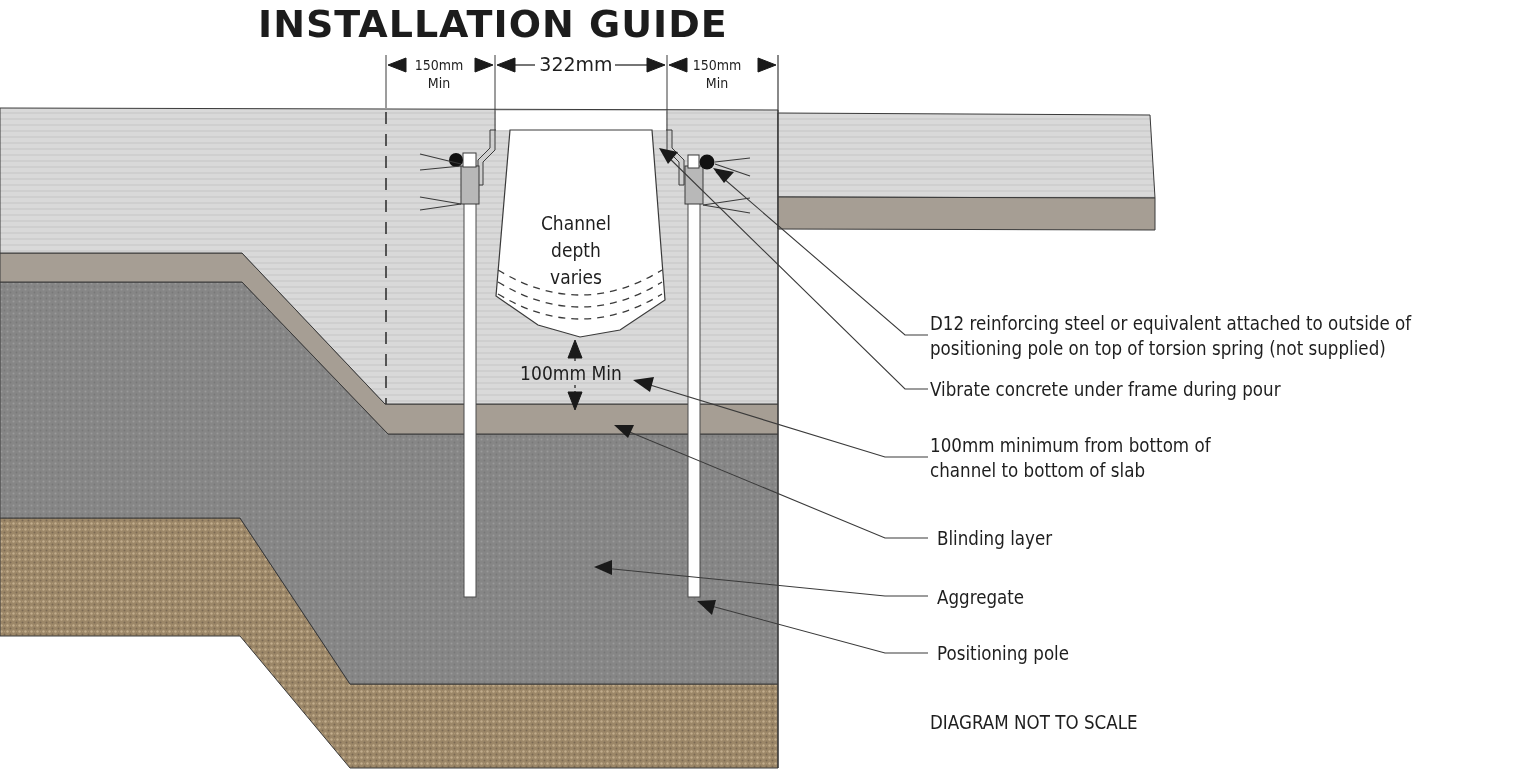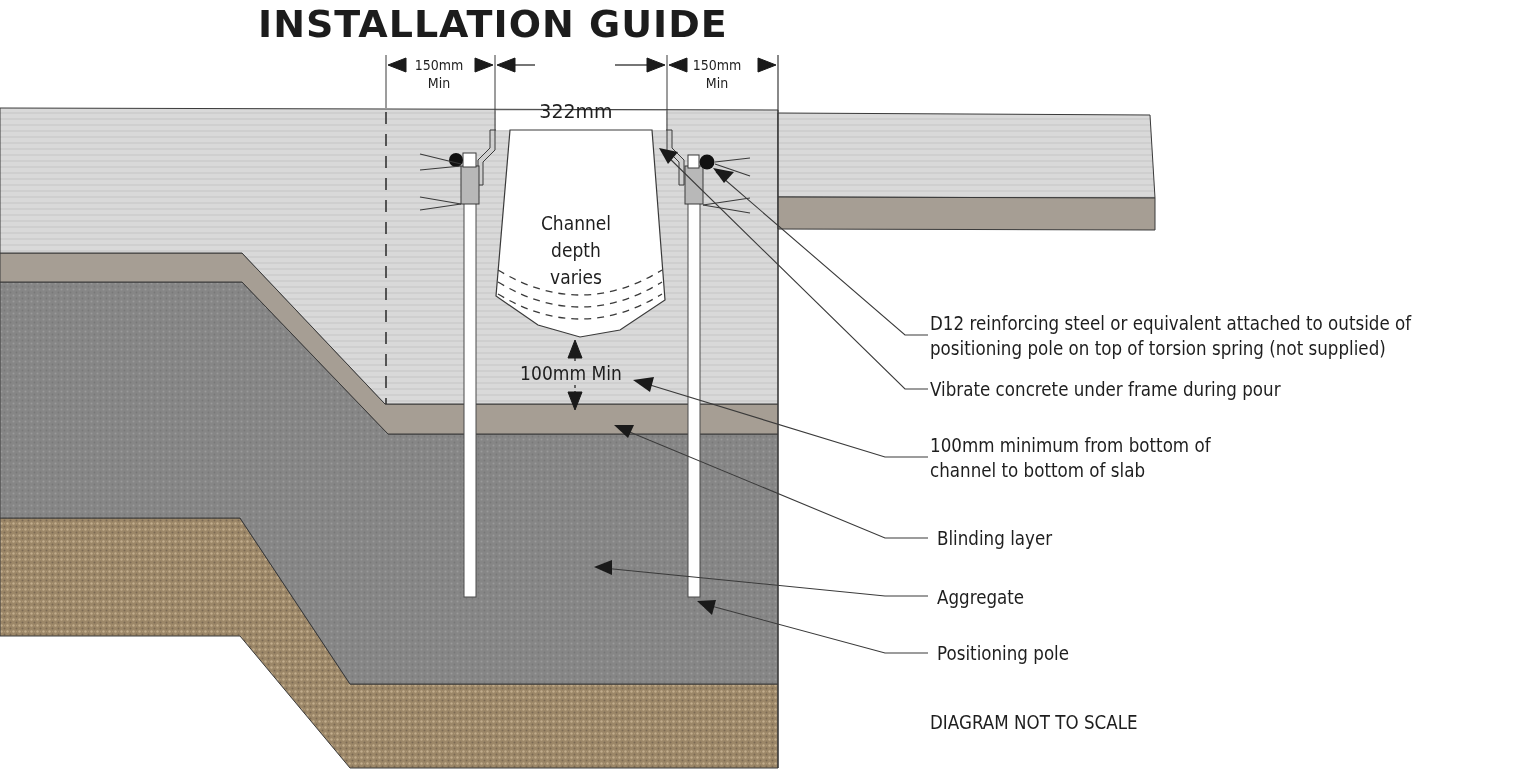--- a/index.html
+++ b/index.html
@@ -2,21 +2,21 @@
 <html><head>
   <meta charset="utf-8">
   <style>
     html, body { margin: 0; padding: 0; background: #ffffff; }
     body { width: 1536px; height: 776px; overflow: hidden; position: relative; font-family: "DejaVu Sans", sans-serif; }
     #stage { position: absolute; left: 0; top: 0; width: 1536px; height: 776px; }
     .title { position: absolute; left: 258px; top: 2px; font-family: "DejaVu Sans", sans-serif; font-weight: bold; font-size: 38px; letter-spacing: 1px; color: #1c1c1c; }
     .callout { position: absolute; font-family: "DejaVu Sans", sans-serif; font-size: 19px; color: #1e1e1e; line-height: 25px; transform: scaleX(0.88); transform-origin: left top; white-space: nowrap; }
     .dim { position: absolute; font-family: "DejaVu Sans", sans-serif; color: #1e1e1e; text-align: center; white-space: nowrap; }
     .dim.small { font-size: 14px; line-height: 18px; transform: scaleX(0.9); }
-    .dim.big { font-size: 19px; margin-top: 47px; }
+    .dim.big { font-size: 19px; }
     .inner { position: absolute; font-family: "DejaVu Sans", sans-serif; color: #1e1e1e; font-size: 19px; text-align: center; line-height: 27px; transform: scaleX(0.9); }
   </style>
 </head>
 <body>
 
 <div id="stage">
   <svg width="1536" height="776" viewBox="0 0 1536 776" xmlns="http://www.w3.org/2000/svg">
     <defs>
       <pattern id="concreteLines" width="8" height="6" patternUnits="userSpaceOnUse">
         <rect width="8" height="6" fill="#d9d9d9"></rect>

